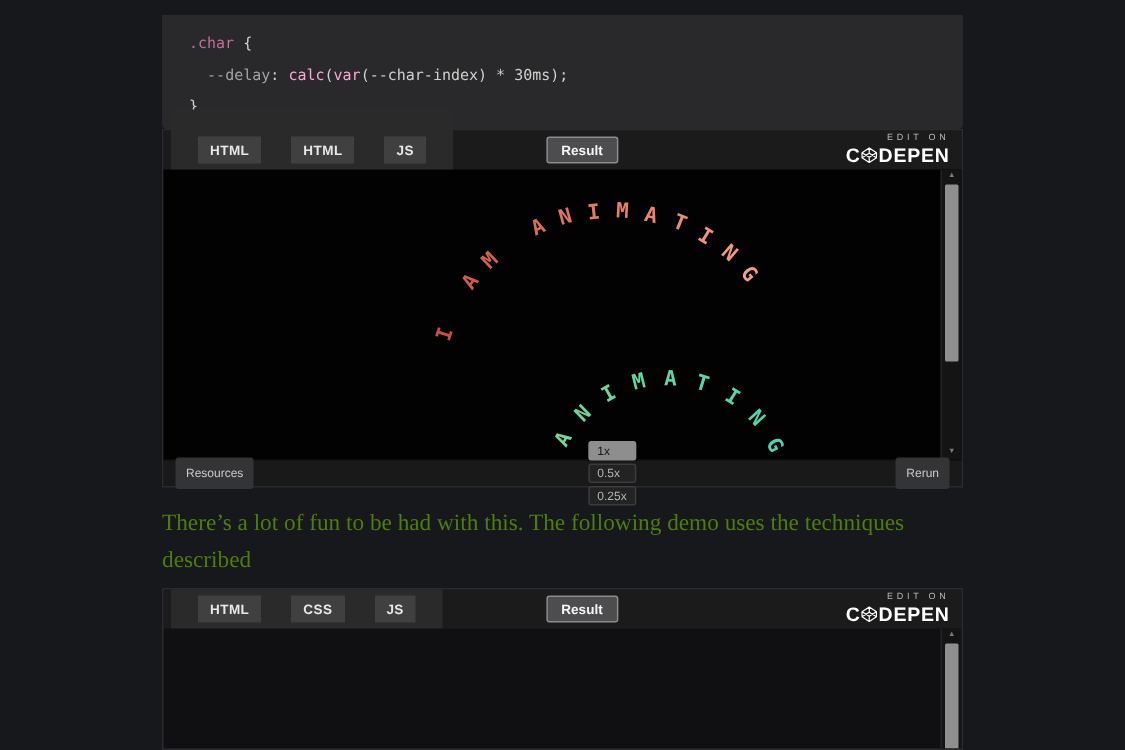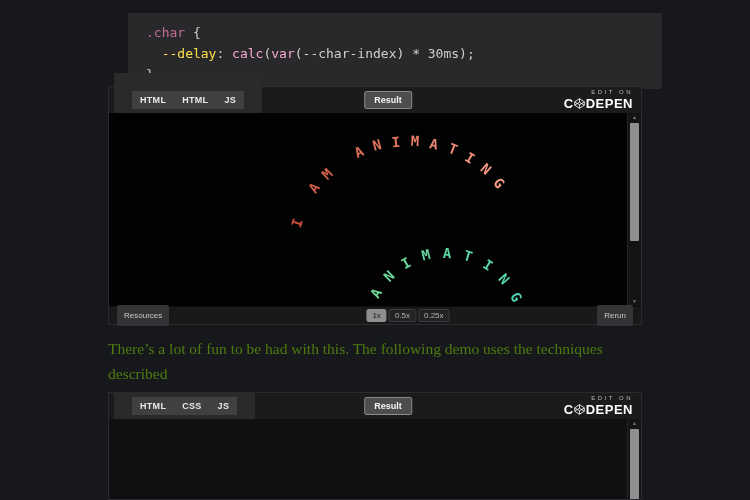--- a/index.html
+++ b/index.html
@@ -2,31 +2,31 @@
 <html><head>
 <meta charset="utf-8">
 <style>
   html,body{margin:0;padding:0;background:#17181c;}
   .page{position:relative;width:750px;height:500px;background:#17181c;overflow:hidden;
         font-family:"Liberation Sans",sans-serif;}
 
   
   .code-block{position:absolute;left:108px;top:0;width:534px;height:76px;background:#29292c;
               box-sizing:border-box;padding:9px 0 0 18px;font-family:"DejaVu Sans Mono",monospace;
-              font-size:13px;line-height:21px;white-space:pre;border-radius:0 0 3px 3px;margin-left:20px;}
-  .tok-sel{color:#c26f98}.tok-prop{color:#fde047}.tok-fn{color:#f9a8d4}.tok-pl{color:#cfcfcc}
+              font-size:10px;line-height:21px;white-space:pre;border-radius:0 0 3px 3px;}
+  .tok-sel{color:#c26f98}.tok-prop{color:#a3a3a3}.tok-fn{color:#f9a8d4}.tok-pl{color:#cfcfcc}
 
   
   .embed{position:absolute;left:108px;width:534px;background:#1b1b1c;border:1px solid #2b2b2f;
          box-sizing:border-box;}
   #embed1{top:86px;height:239px;}
   #embed2{top:392px;height:108px;overflow:hidden;}
   .embed-header{height:26px;display:flex;align-items:center;position:relative;padding:0 5px;
                 background:#1b1b1c;}
-  .tab-group{display:flex;gap:0;background:#2a2a2b;padding:18px;align-items:center;}
+  .tab-group{display:flex;gap:20px;background:#2a2a2b;padding:18px;align-items:center;}
   .tab-btn{background:#404041;color:#e8e8e8;font-size:9px;font-weight:bold;padding:4px 8px;
            letter-spacing:.3px;cursor:pointer;}
   .result-btn{position:absolute;left:calc(50% + 13px);transform:translateX(-50%);
               background:#4d4d4f;border:1px solid #8b8b8b;color:#f5f5f5;font-size:9px;
               font-weight:bold;padding:3px 9px;border-radius:2px;cursor:pointer;text-align:right;}
   .logo-block{margin-left:auto;text-align:right;padding-right:3px;cursor:pointer;}
   .edit-on{display:block;font-size:6px;letter-spacing:2.5px;color:#b9b9b9;margin-bottom:1px;}
   .logo-line{font-size:13px;font-weight:bold;color:#fff;letter-spacing:.5px;display:flex;
              align-items:center;justify-content:flex-end;}
   .logo-line svg{margin:0 .5px 0 .5px;display:block;}
@@ -41,21 +41,21 @@
   .sb-thumb{position:absolute;left:2px;width:9px;background:#8f8f8f;border-radius:1px;}
   .sb-arrow{position:absolute;left:0;width:13px;text-align:center;font-size:5px;color:#7a7a7a;
             line-height:7px;cursor:pointer;}
   .sb-up{top:1px;}
   .sb-down{bottom:1px;}
 
   .embed-footer{height:18px;background:#19191a;display:flex;align-items:center;position:relative;
                 padding:0 8px;border-top:1px solid #0c0c0c;box-sizing:border-box;}
   .small-btn{background:#343436;color:#c9c9c9;font-size:8px;padding:6px 7px;border-radius:2px;
              cursor:pointer;}
-  .zoom-group{position:absolute;left:calc(50% + 33px);transform:translateX(-50%);display:flex;gap:2px;}
+  .zoom-group{position:absolute;left:calc(50% + 33px);transform:translateX(-50%);display:flex;gap:2px;flex-direction:column;}
   .zoom-btn{background:#232324;border:1px solid #3c3c3e;color:#b4b4b4;font-size:8px;
             padding:1px 5px;border-radius:2px;cursor:pointer;}
   .zoom-btn.active{background:#8e8e8e;border-color:#8e8e8e;color:#161616;}
   .rerun{margin-left:auto;text-align:right;}
 
   .paragraph{position:absolute;left:108px;top:336px;width:540px;
              font-family:"Liberation Serif",serif;font-size:15.5px;line-height:25px;color:#4d7c0f;}
 </style>
 </head>
 <body>

